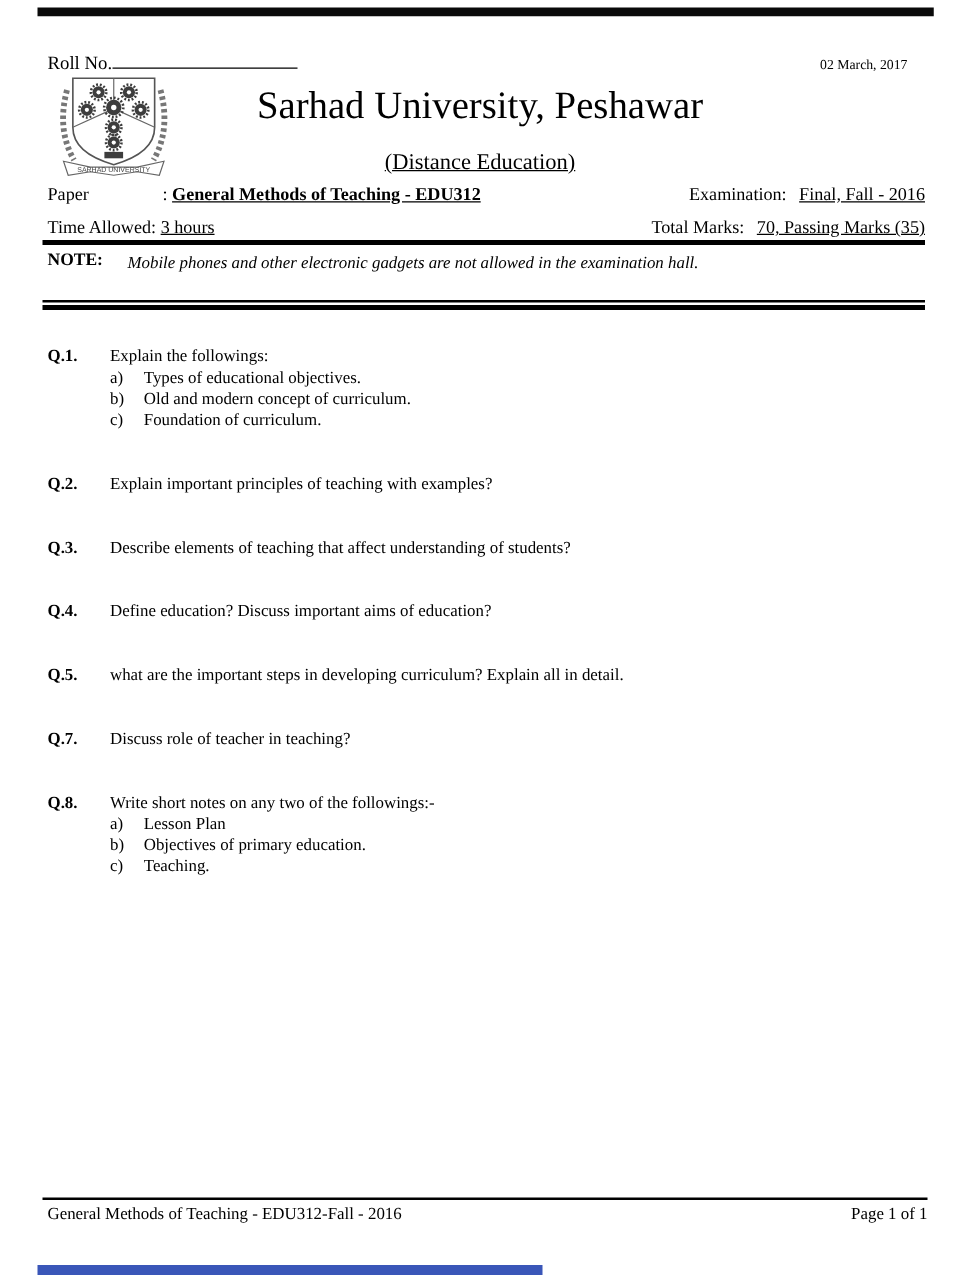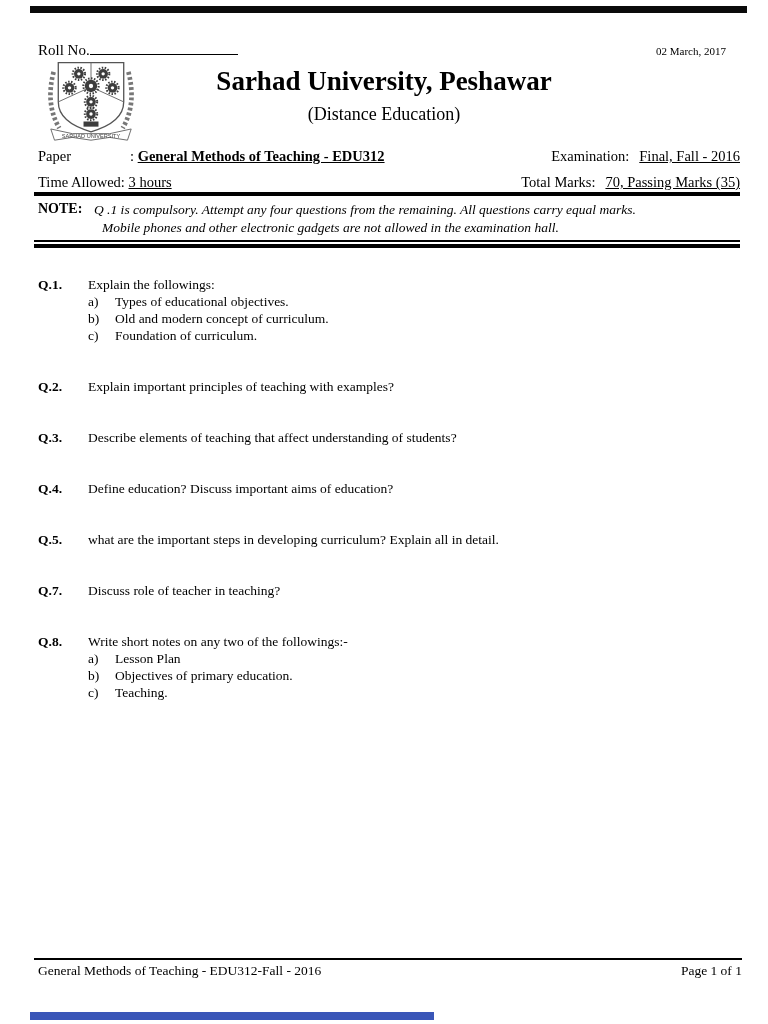--- a/index.html
+++ b/index.html
@@ -10,22 +10,22 @@
   .bottom-bar { position:absolute; left:30px; top:1012px; width:404px; height:8px; background:#3a56b8; }
 
   .roll-date-row { position:absolute; left:38px; right:42px; top:42px; display:flex; justify-content:space-between; align-items:baseline; }
   .roll { font-size:15px; }
   .roll-blank { display:inline-block; width:148px; border-bottom:1px solid #000; height:13px; vertical-align:baseline; }
   .date { font-size:11px; }
 
   .logo { position:absolute; left:33px; top:57px; width:116px; height:86px; }
 
   .title-wrap { position:absolute; left:0; right:0; top:66px; text-align:center; }
-  .uni-title { font-size:27px; font-weight:bold; }
-  .uni-sub { font-size:18px; margin-top:7px; }
+  .uni-title { font-size:31px; font-weight:normal; }
+  .uni-sub { font-size:18px; margin-top:17px;text-decoration:underline; }
 
   .meta { position:absolute; left:38px; right:28px; top:148px; font-size:14.5px; }
   .meta-row { display:flex; justify-content:space-between; margin-bottom:9px; }
   .paper-label { display:inline-block; width:92px; }
   .paper-value { font-weight:bold; text-decoration:underline; }
   .u { text-decoration:underline; }
   .meta-right .lbl { margin-right:10px;text-align:right; }
 
   .rule-thick { position:absolute; left:34px; right:28px; top:192px; height:4px; background:#000; }
 
@@ -121,21 +121,20 @@
       <span class="lbl">Total Marks:</span><span class="u">70, Passing Marks (35)</span>
     </div>
   </div>
 </div>
 
 <div class="rule-thick"></div>
 
 <div class="note">
   <div class="note-label">NOTE:</div>
   <div class="note-text">
-    <div>Q .1 is compulsory. Attempt any four questions from the remaining. All questions carry equal marks.</div>
     <div class="note-line2">Mobile phones and other electronic gadgets are not allowed in the examination hall.</div>
   </div>
 </div>
 
 <div class="rule-double">
   <div class="thin"></div>
   <div class="fat"></div>
 </div>
 
 <div class="questions">

